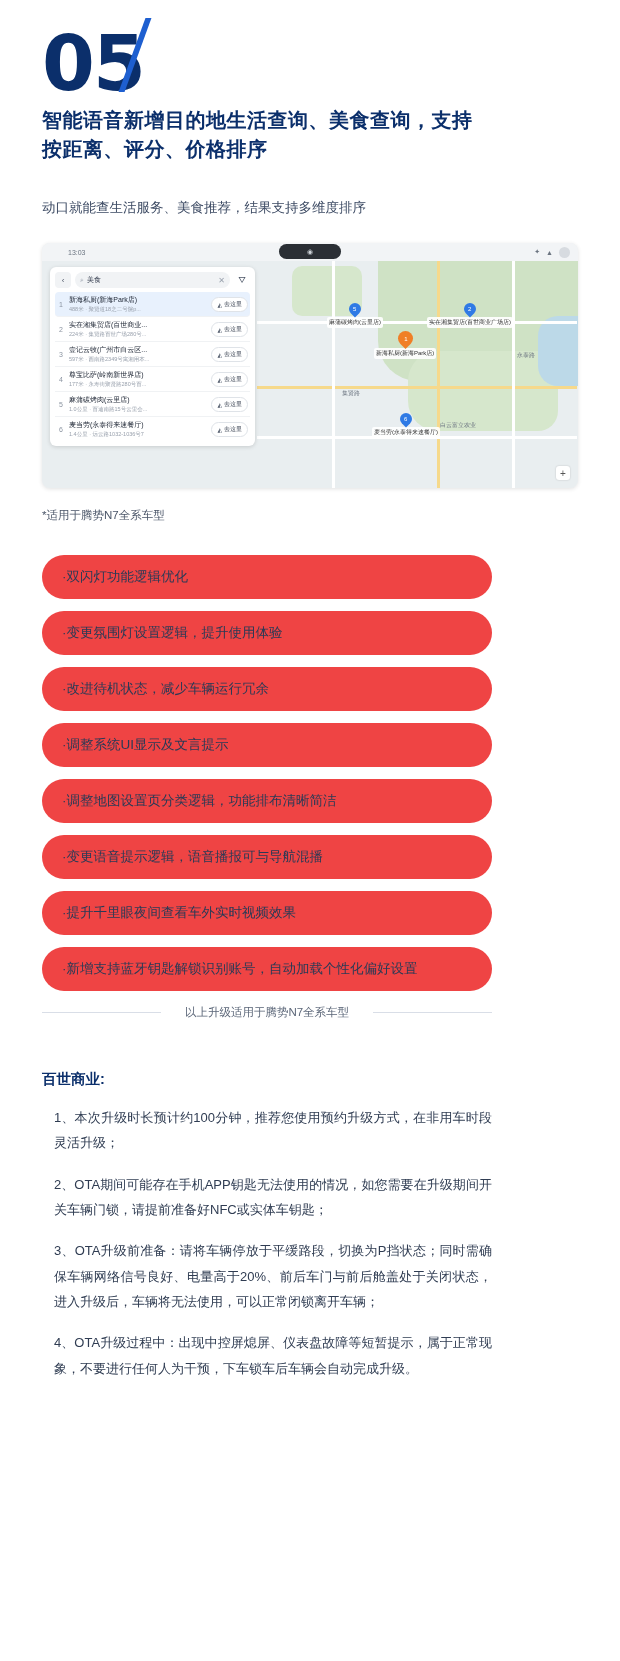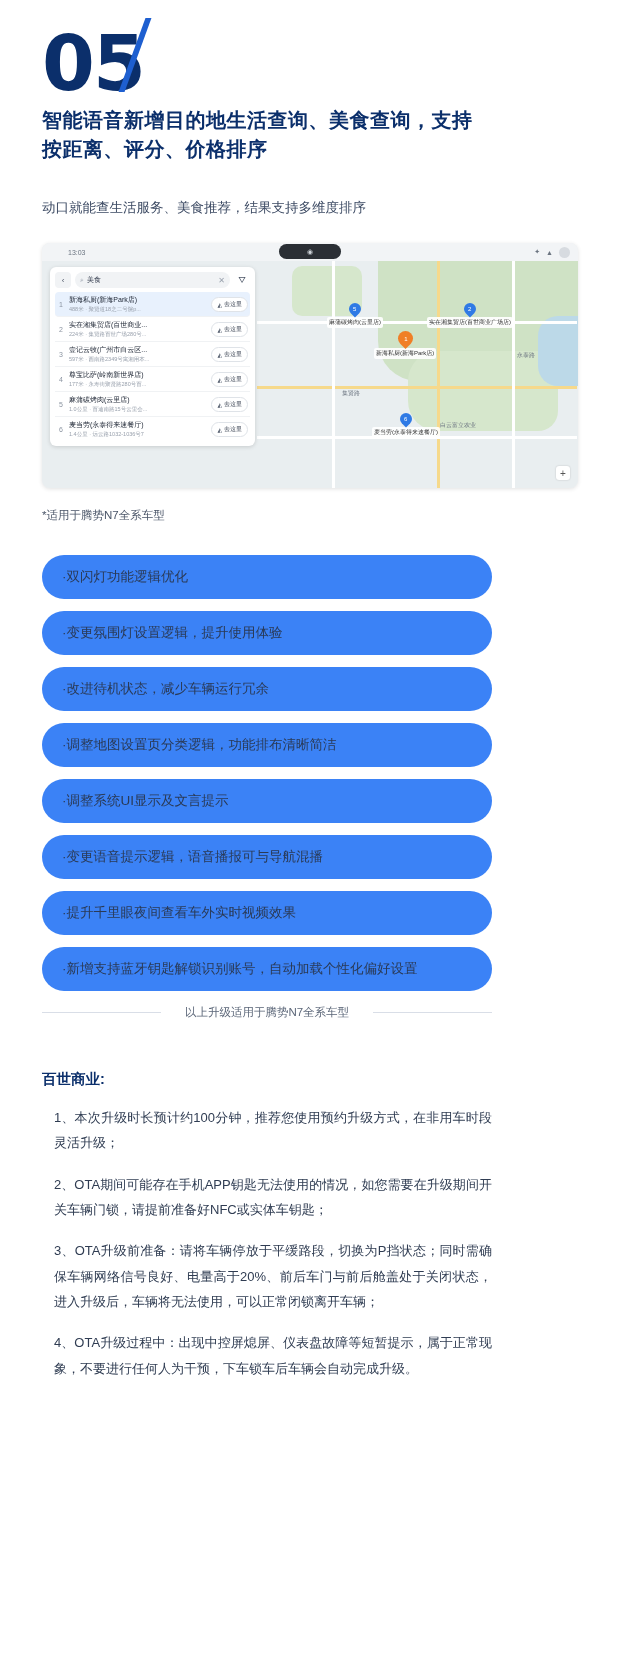--- a/index.html
+++ b/index.html
@@ -200,21 +200,21 @@
     flex: 1; height: 0;
     border-top: 2px solid #1e4e9c;
     border-bottom: 2px solid #1e4e9c;
     height: 5px;
   }
   .more-head .t {
     font-size: 21px; font-weight: bold; color: #0b2f6b; white-space: nowrap;
   }
   .feat-list { margin: 32px 42px 0 42px; }
   .feat {
-    background: #3b82f6;
+    background: #ef4444;
     border-radius: 22px;
     height: 44px;
     display: flex; align-items: center;
     padding: 0 20px;
     font-size: 13.5px;
     color: #2a3a56;
     margin-bottom: 12px;
   }
   .upgrade-note {
     margin: 14px 42px 0 42px;
@@ -403,22 +403,22 @@
     </div>
   </div>
 
   <div class="note-star">*适用于腾势N7全系车型</div>
 
 
   <div class="feat-list">
     <div class="feat">·双闪灯功能逻辑优化</div>
     <div class="feat">·变更氛围灯设置逻辑，提升使用体验</div>
     <div class="feat">·改进待机状态，减少车辆运行冗余</div>
+    <div class="feat">·调整系统UI显示及文言提示</div>
     <div class="feat">·调整地图设置页分类逻辑，功能排布清晰简洁</div>
-    <div class="feat">·调整系统UI显示及文言提示</div>
     <div class="feat">·变更语音提示逻辑，语音播报可与导航混播</div>
     <div class="feat">·提升千里眼夜间查看车外实时视频效果</div>
     <div class="feat">·新增支持蓝牙钥匙解锁识别账号，自动加载个性化偏好设置</div>
   </div>
 
   <div class="upgrade-note">
     <div class="line"></div>
     <div class="t">以上升级适用于腾势N7全系车型</div>
     <div class="line"></div>
   </div>

